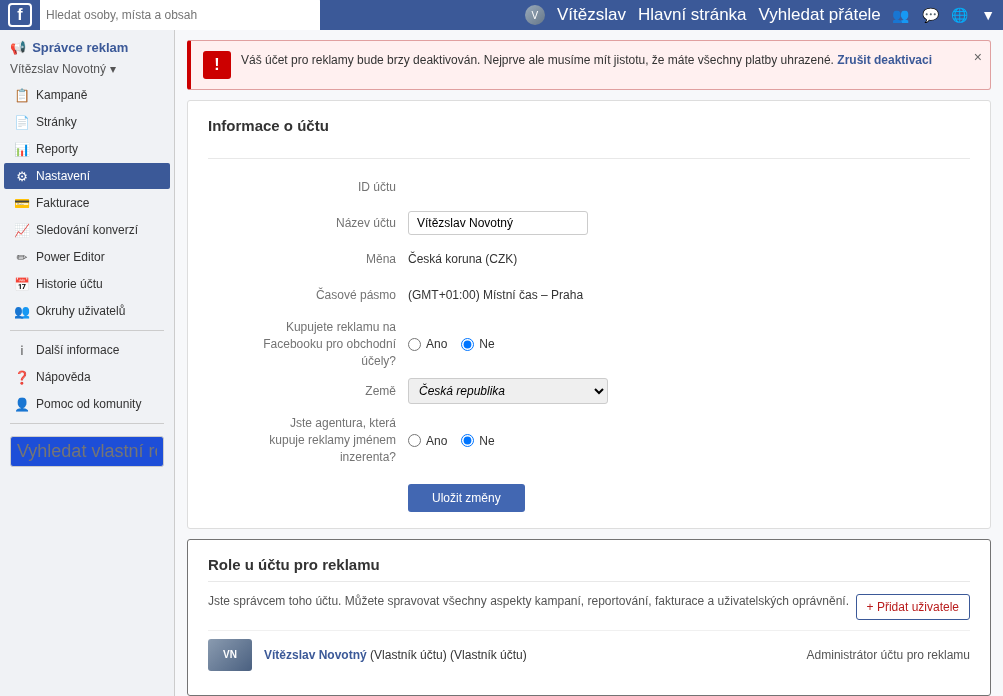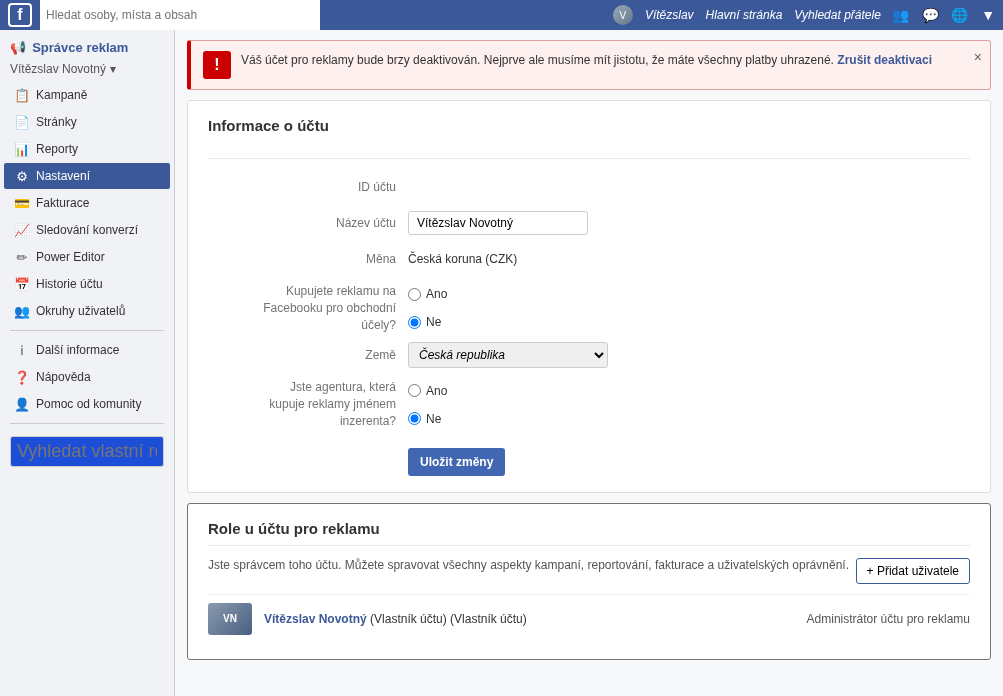--- a/index.html
+++ b/index.html
@@ -42,21 +42,21 @@
       gap: 12px;
       color: #fff;
       font-size: 12px;
     }
     .nav-user-avatar {
       width: 20px; height: 20px;
       border-radius: 50%;
       background: #ccc;
       overflow: hidden;
     }
-    .nav-link { color: #fff; text-decoration: none; font-size: 12px; cursor: pointer; font-style: italic; }
+    .nav-link { color: #fff; text-decoration: none; font-size: 17px; cursor: pointer; }
     .nav-icon { color: #fff; font-size: 14px; cursor: pointer; }
 
     
     .main-layout {
       display: flex;
       height: calc(696px - 30px);
     }
 
     
     .sidebar {
@@ -195,33 +195,33 @@
     }
     .form-select {
       border: 1px solid #ccc;
       border-radius: 3px;
       padding: 4px 6px;
       font-size: 12px;
       width: 200px;
       cursor: pointer;
       font-style: italic;
     }
-    .radio-group { display: flex; flex-direction: column; gap: 14px; }
+    .radio-group { display: flex; flex-direction: row; gap: 14px; }
     .radio-item { display: flex; align-items: center; gap: 5px; font-size: 12px; }
     .form-section-spacer { margin-top: 10px; }
 
     .btn-save {
       background: #4267b2;
       color: #fff;
       border: none;
       border-radius: 3px;
-      padding: 7px 12px;
+      padding: 7px 24px;
       font-size: 12px;
       cursor: pointer;
-      font-weight: bold;
+      font-weight: normal;
       margin-top: 10px;
       margin-left: 200px;
     }
 
     
     .role-section {
       background: #fff;
       border: 1px solid #737373;
       border-radius: 3px;
       margin: 10px 12px;
@@ -244,21 +244,21 @@
       border-top: 1px solid #f0f0f0;
     }
     .role-header-row {
       display: flex;
       align-items: center;
       justify-content: space-between;
       margin-bottom: 8px;
     }
     .btn-add-user {
       background: #fff;
-      color: #000000;
+      color: #b91c1c;
       border: 1px solid #3b5998;
       border-radius: 3px;
       padding: 5px 10px;
       font-size: 12px;
       cursor: pointer;
     }
     .user-avatar {
       width: 44px; height: 32px;
       border-radius: 3px;
       background: #c0c0c0;
@@ -386,20 +386,24 @@
         <input class="form-input" type="text" value="Vítězslav Novotný" style="">
       </div>
 
       
       <div class="form-row">
         <div class="form-label">Měna</div>
         <div class="form-value">Česká koruna (CZK)</div>
       </div>
 
       
+      <div class="form-row">
+        <div class="form-label">Časové pásmo</div>
+        <div class="form-value">(GMT+01:00) Místní čas – Praha</div>
+      </div>
 
       
       <div class="form-row form-section-spacer">
         <div class="form-label">
           <span>Kupujete reklamu na</span><br>
           <span>Facebooku pro obchodní</span><br>
           <span>účely?</span>
         </div>
         <div class="radio-group">
           <label class="radio-item">

